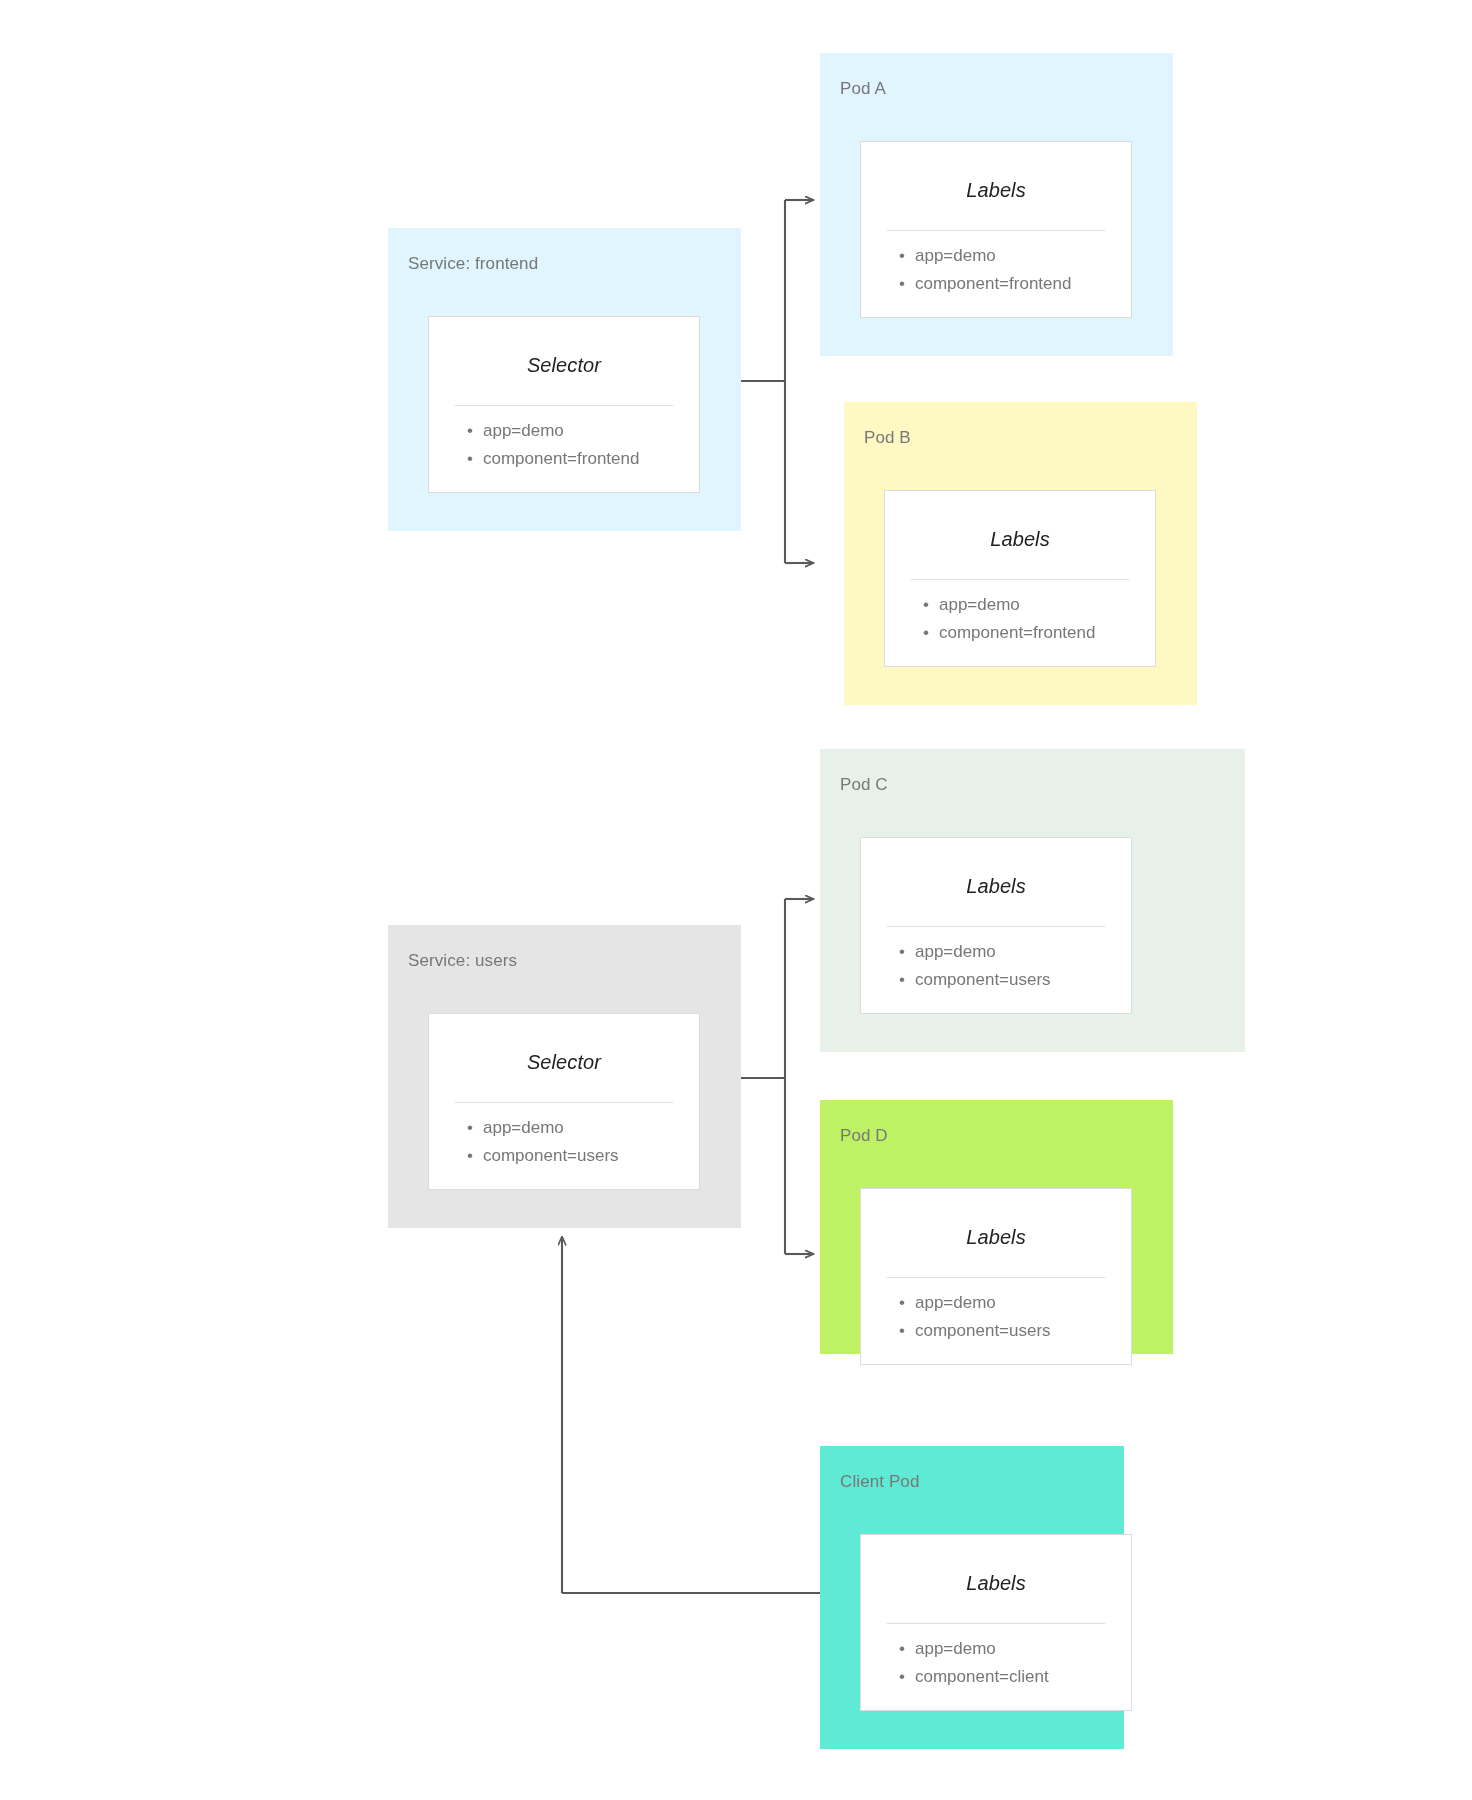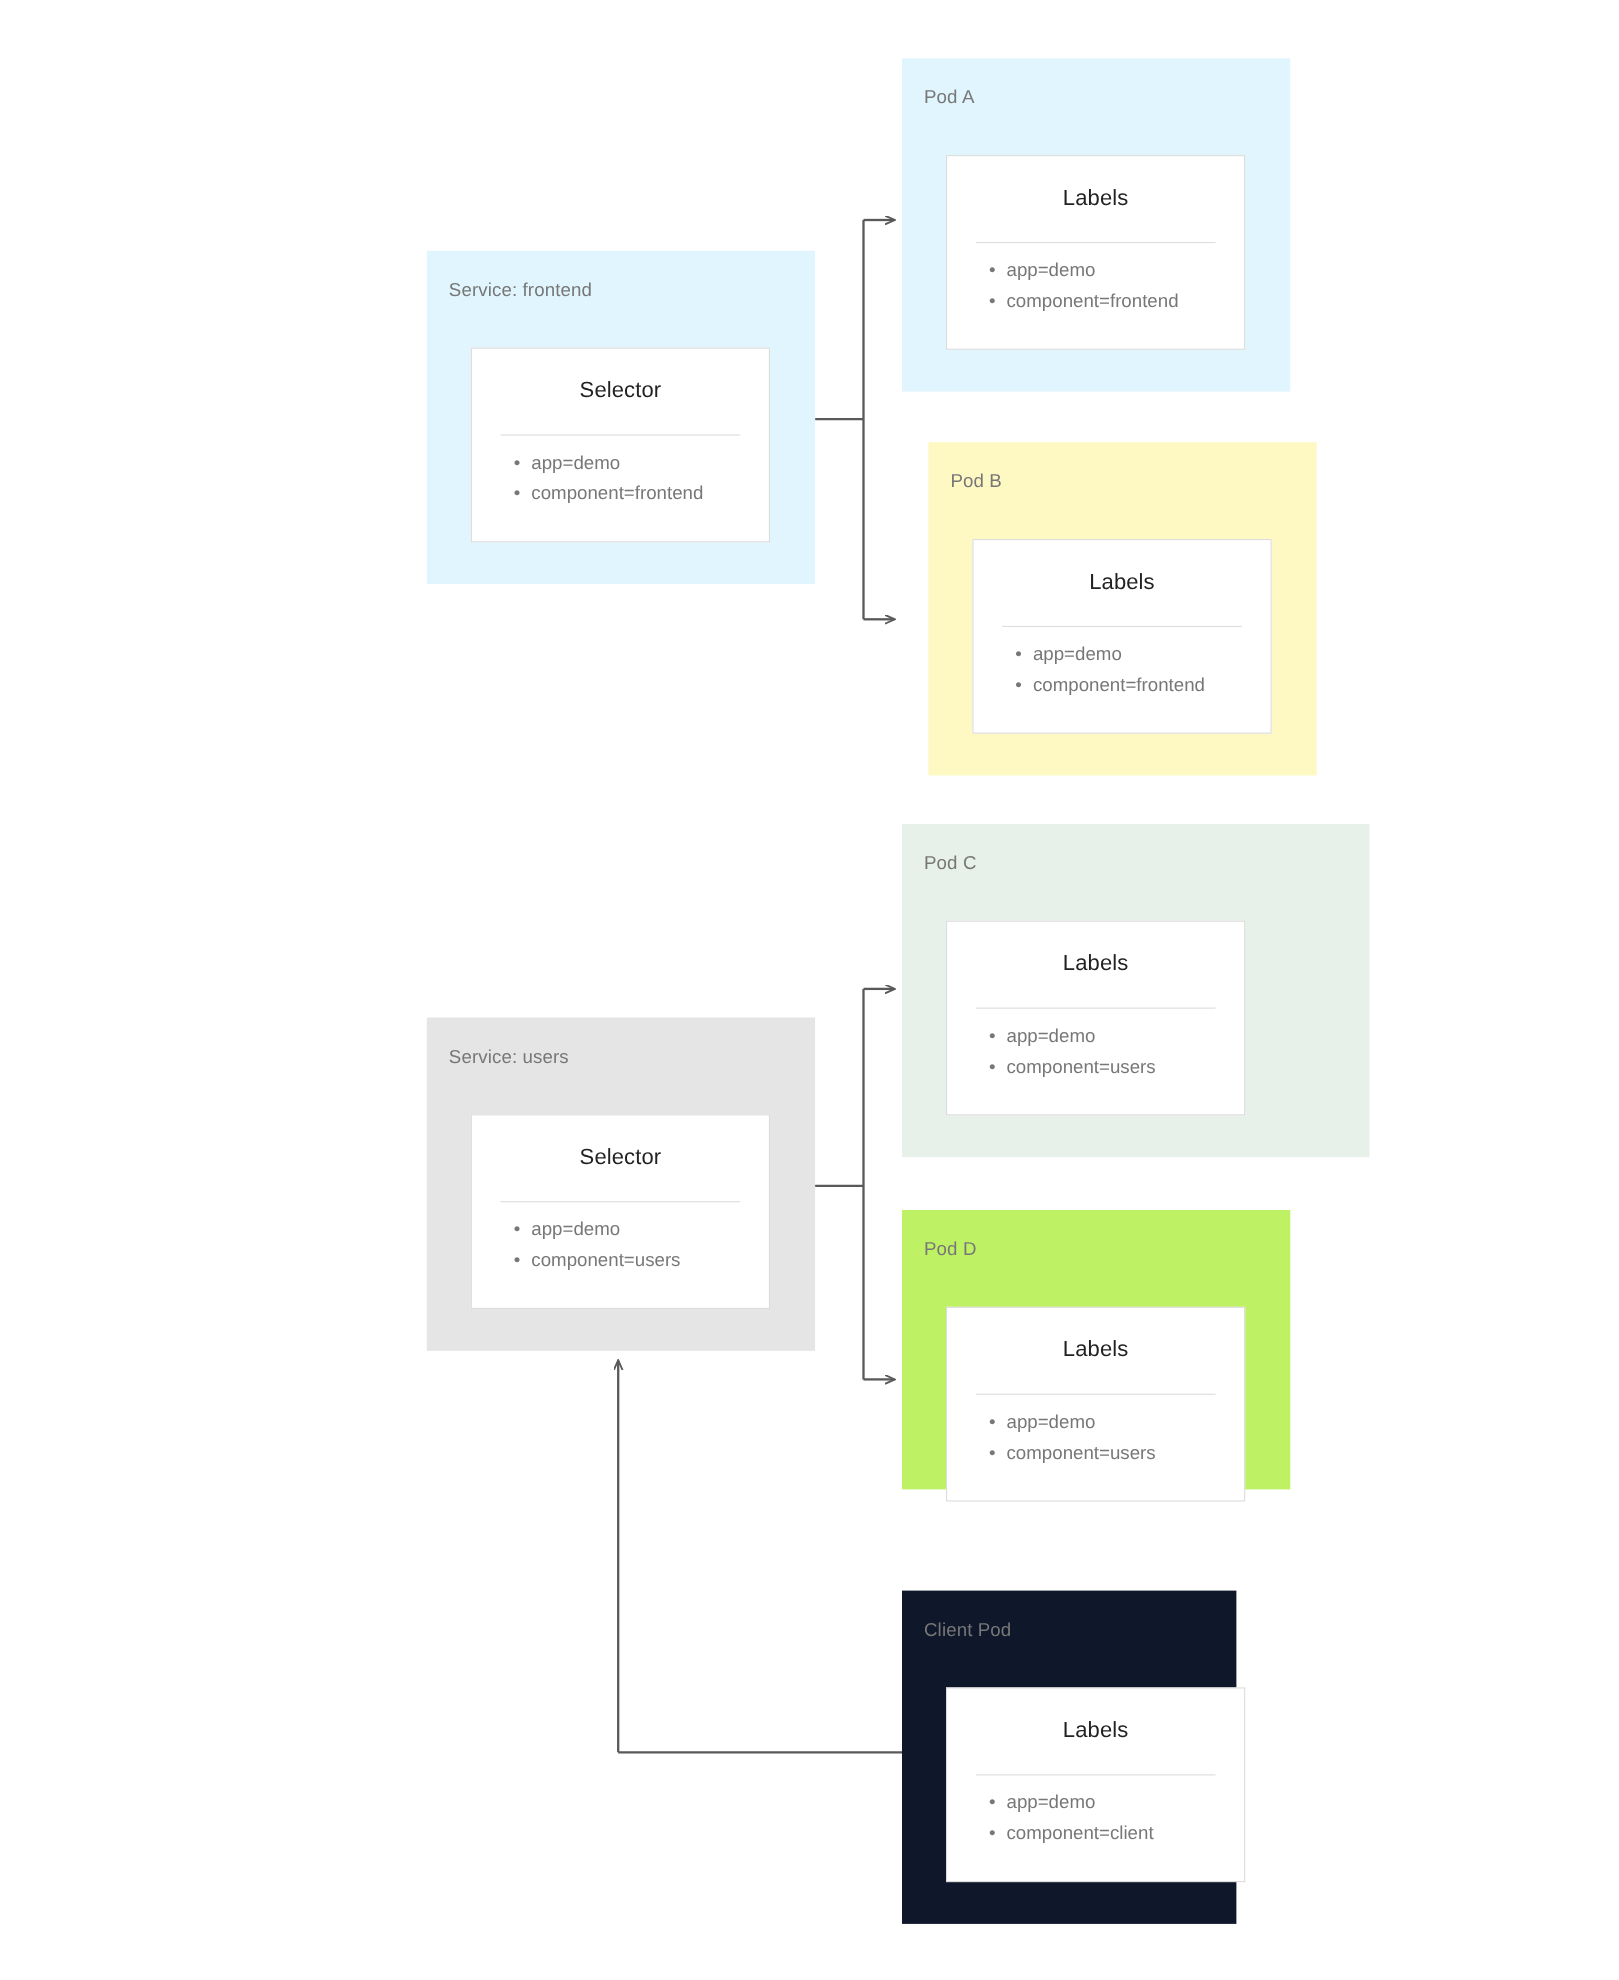--- a/index.html
+++ b/index.html
@@ -35,23 +35,24 @@
   
   .card {
     position: absolute;
     background: #ffffff;
     border: 1px solid #dcdcdc;
   }
   .card-title {
     text-align: center;
     font-size: 20px;
     color: #222222;
-    padding-top: 27px;
+    padding-top: 37px;
     padding-bottom: 0px;
     letter-spacing: 0.1px;
+    font-style: italic;
   }
   .card-rule {
     height: 1px;
     background: #dddddd;
     margin: 28px 26px 0 26px;
   }
   .card-list {
     list-style: none;
     margin: 11px 0 0 0;
     padding: 0 4px 0 54px;
@@ -155,21 +156,21 @@
     <div class="card" style="left:40px; top:88px; width:272px; height:177px;">
       <div class="card-title">Labels</div>
       <div class="card-rule"></div>
       <ul class="card-list">
         <li>app=demo</li>
         <li>component=users</li>
       </ul>
     </div>
   </div>
 
-  <div class="group" style="left:776px; top:1446px; width:304px; height:303px; background:#0f172a;">
+  <div class="group" style="left:776px; top:1446px; width:304px; height:303px; background:#5eead4;">
     <span class="group-title">Client Pod</span>
     <div class="card" style="left:40px; top:88px; width:272px; height:177px;">
       <div class="card-title">Labels</div>
       <div class="card-rule"></div>
       <ul class="card-list">
         <li>app=demo</li>
         <li>component=client</li>
       </ul>
     </div>
   </div>

